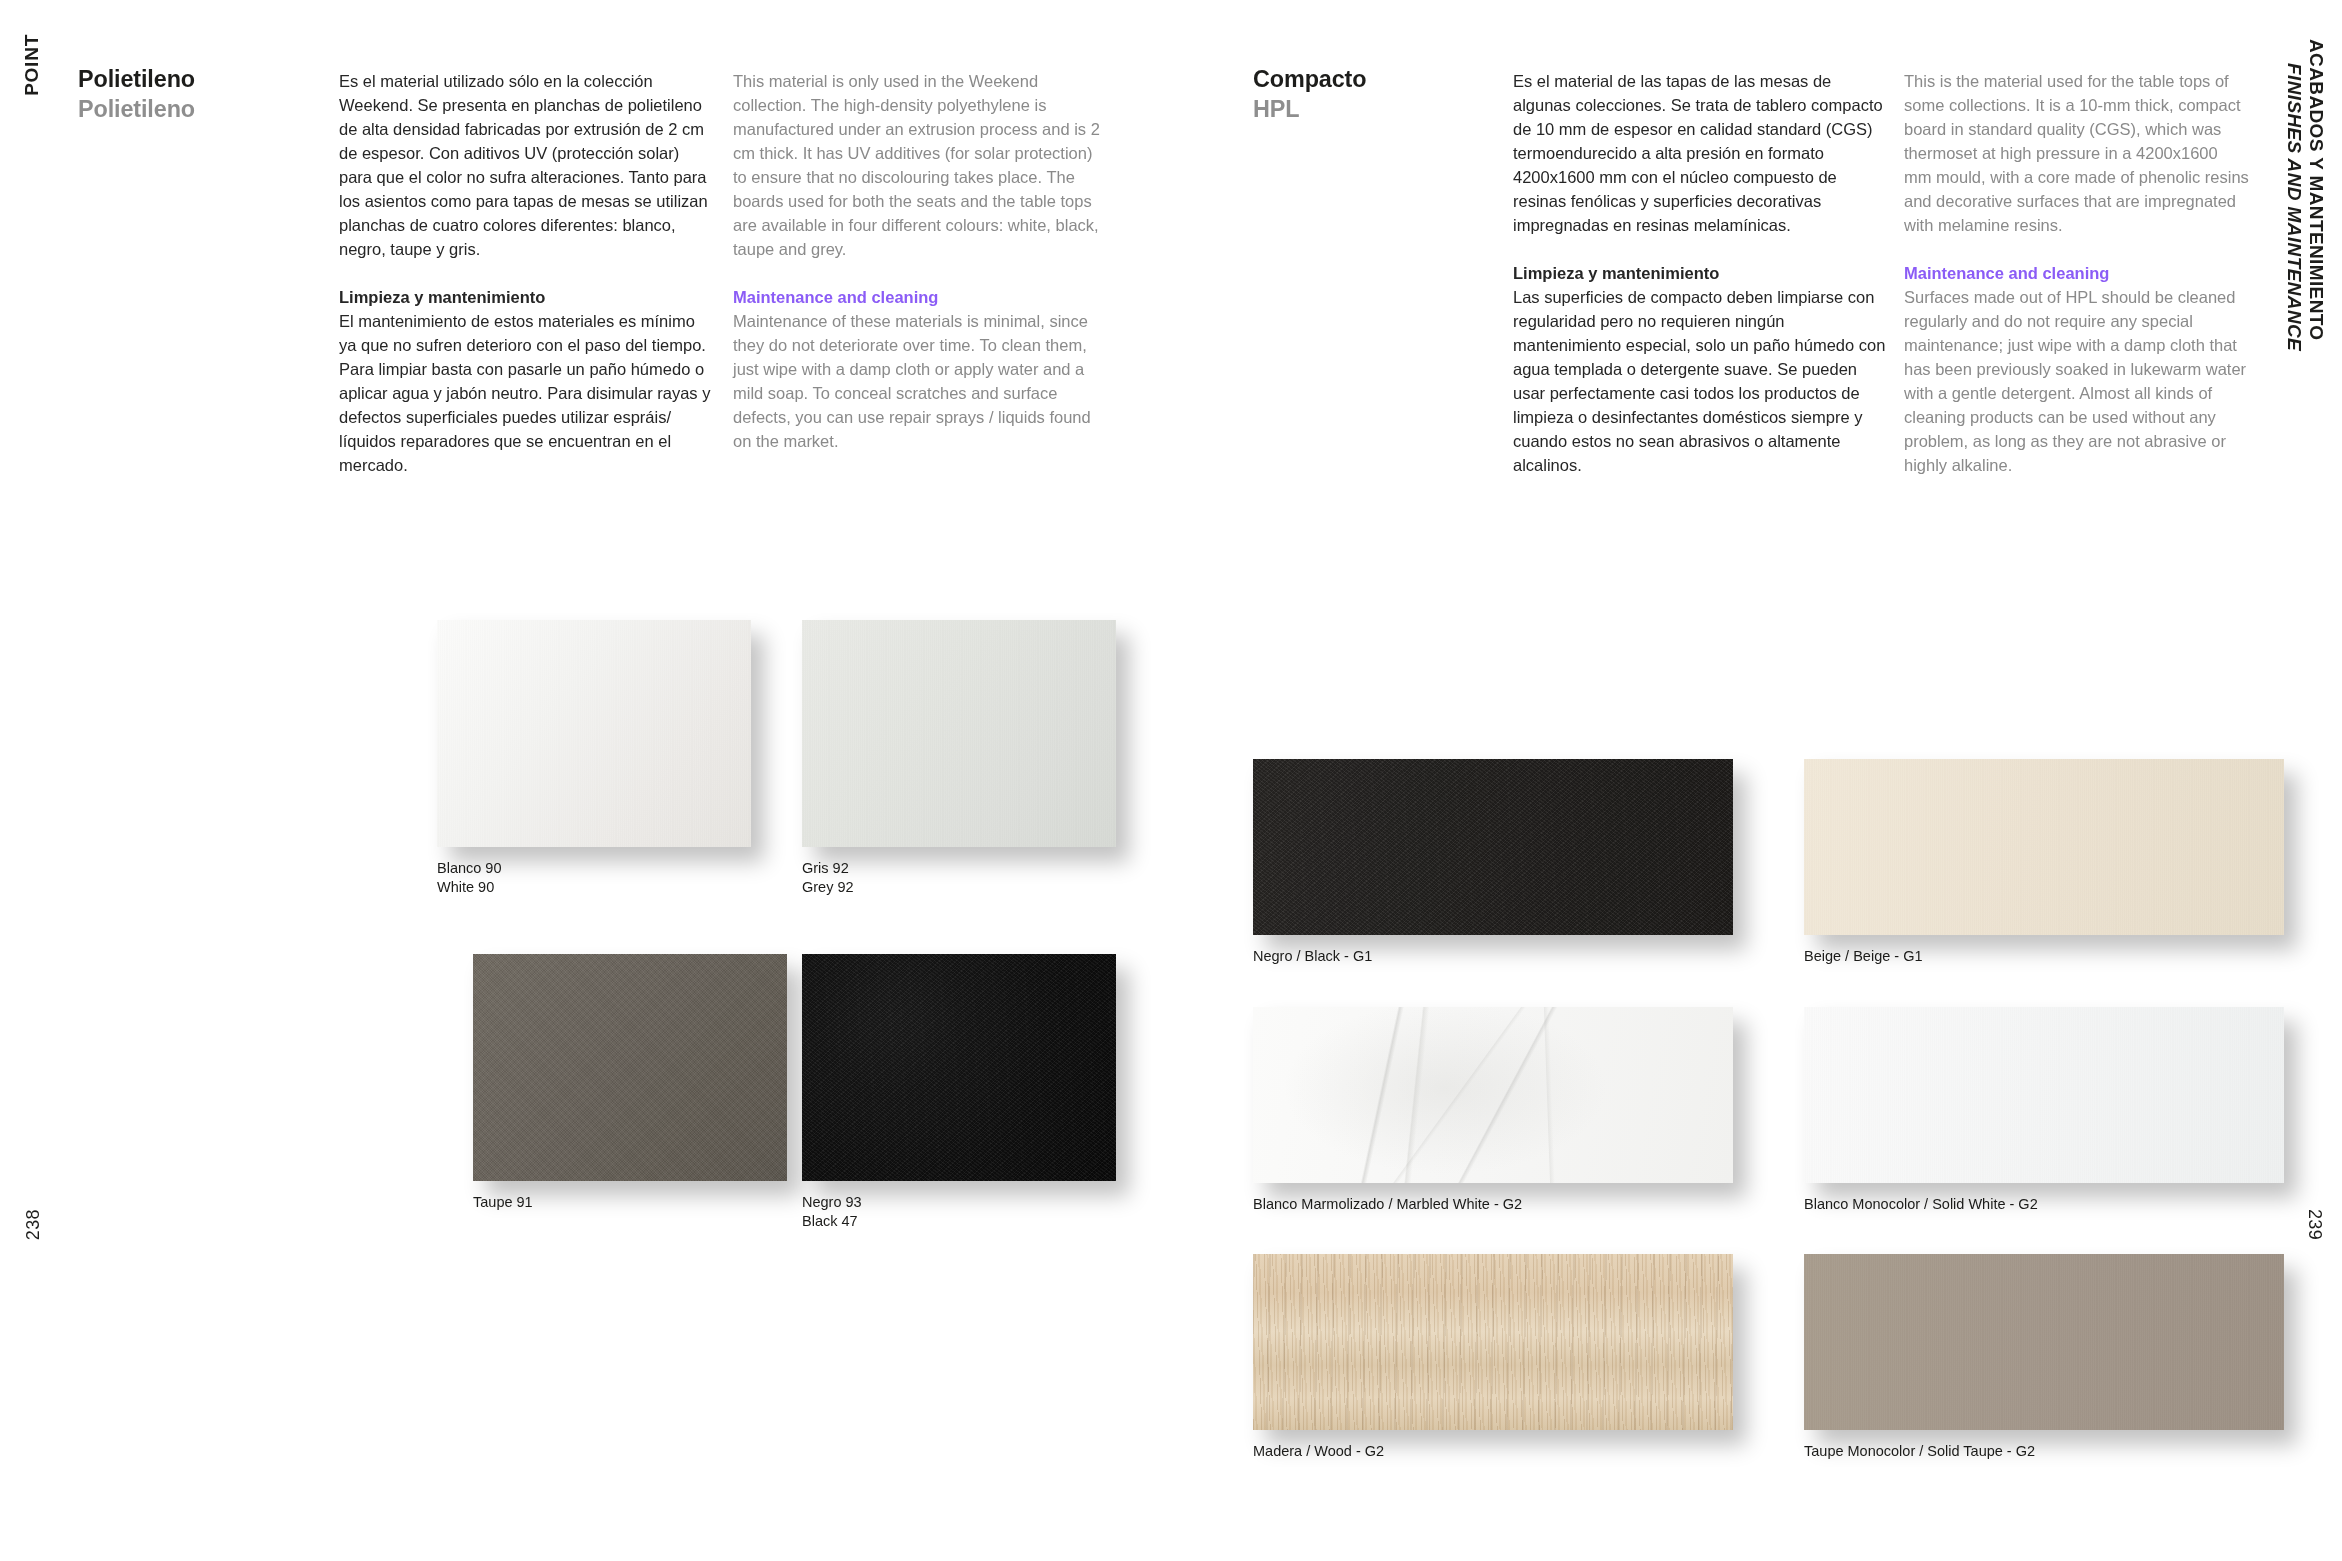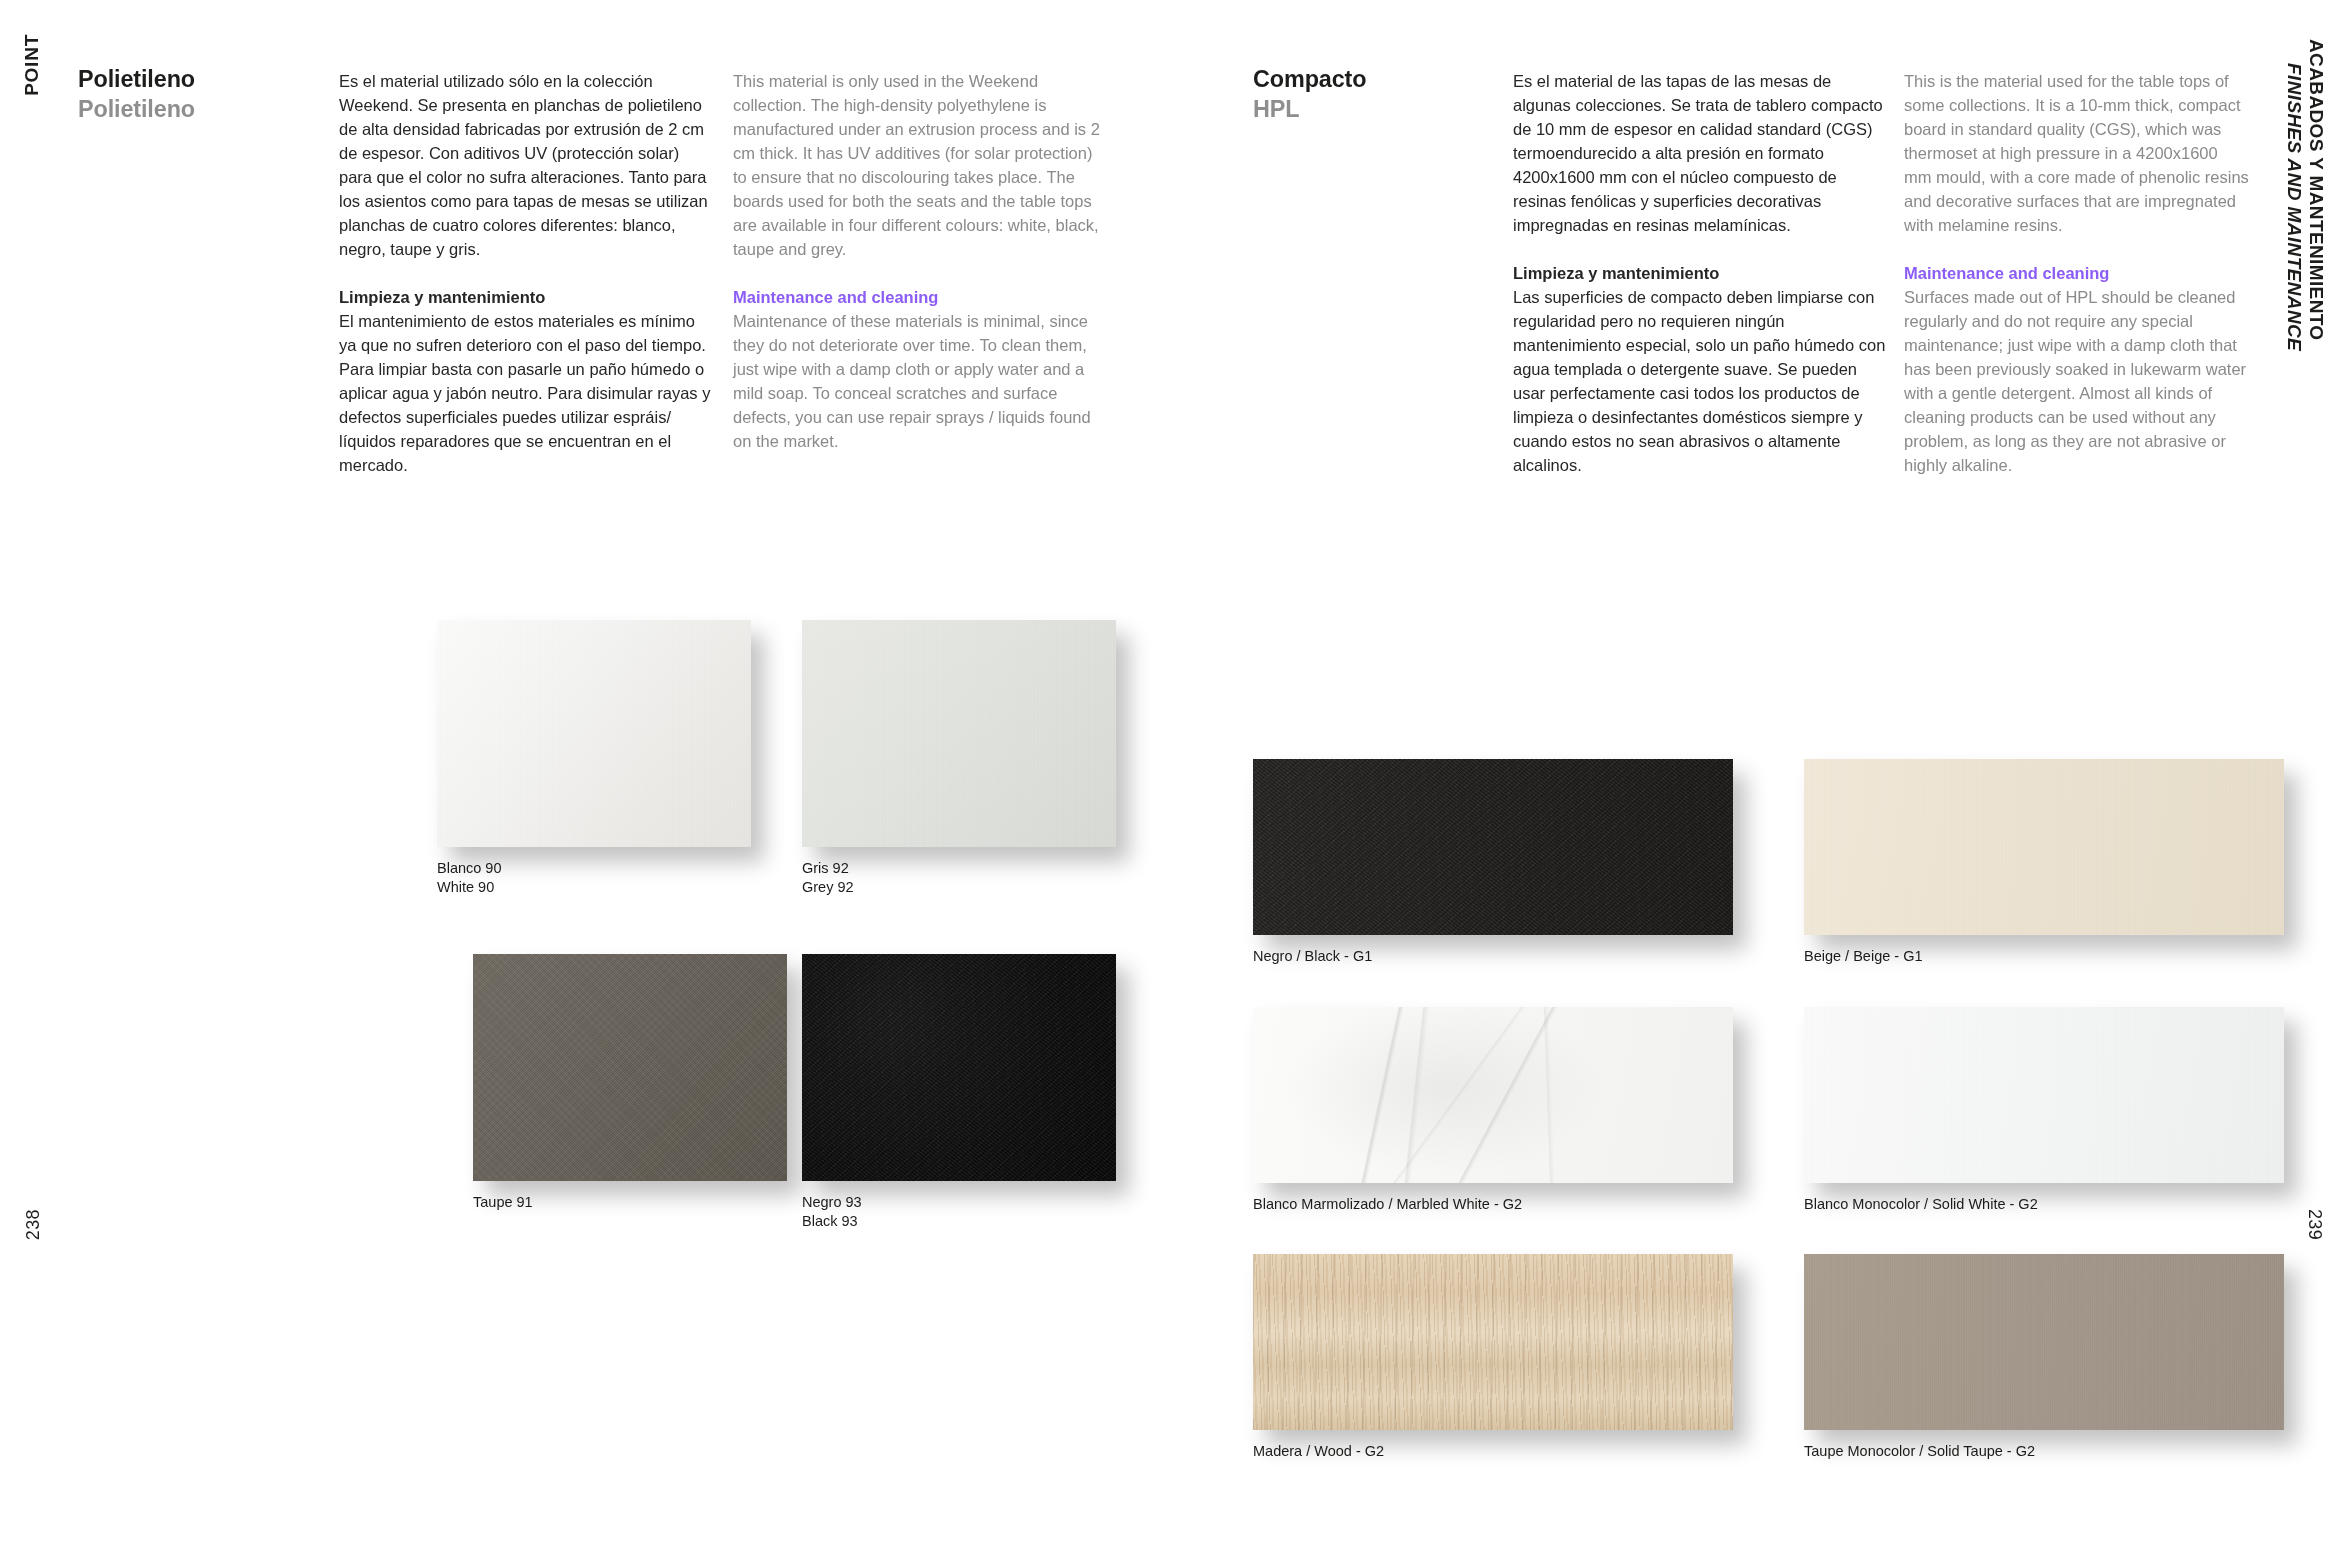--- a/index.html
+++ b/index.html
@@ -298,21 +298,21 @@
     <div class="swatch-label">
       <span class="es">Taupe 91</span>
       <span class="en"></span>
     </div>
   </div>
 
   <div class="swatch-wrap sw-left" id="sw-negro93">
     <div class="swatch fill-black93 grain-black"></div>
     <div class="swatch-label">
       <span class="es">Negro 93</span>
-      <span class="en">Black 93</span>
+      <span class="en">Black 47</span>
     </div>
   </div>
 
   <div class="mat-title" id="title-hpl">
     <span class="es">Compacto</span>
     <span class="en">HPL</span>
   </div>
 
   <div class="col es" id="col-hpl-es">
     <p class="lead">Es el material de las tapas de las mesas de algunas colecciones. Se trata de tablero compacto de 10 mm de espesor en calidad standard (CGS) termoendurecido a alta presión en formato 4200x1600 mm con el núcleo compuesto de resinas fenólicas y superficies decorativas impregnadas en resinas melamínicas.</p>

